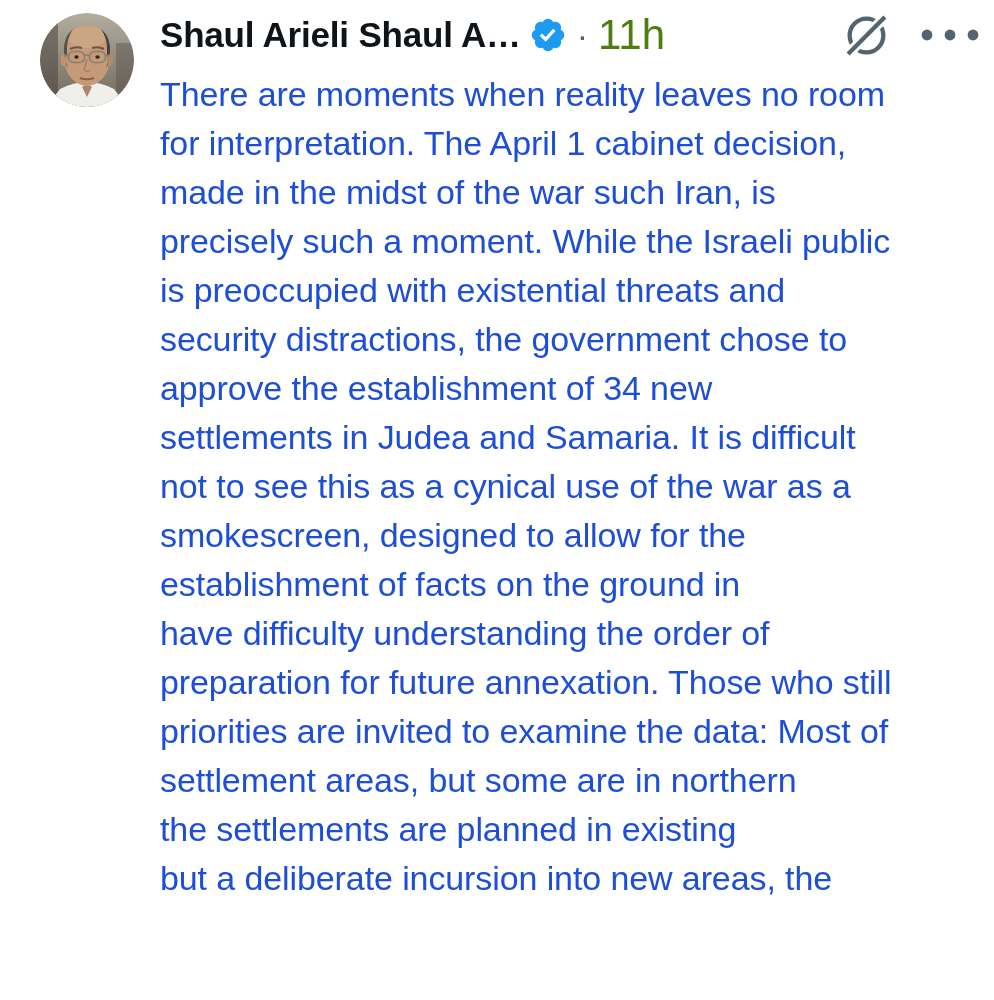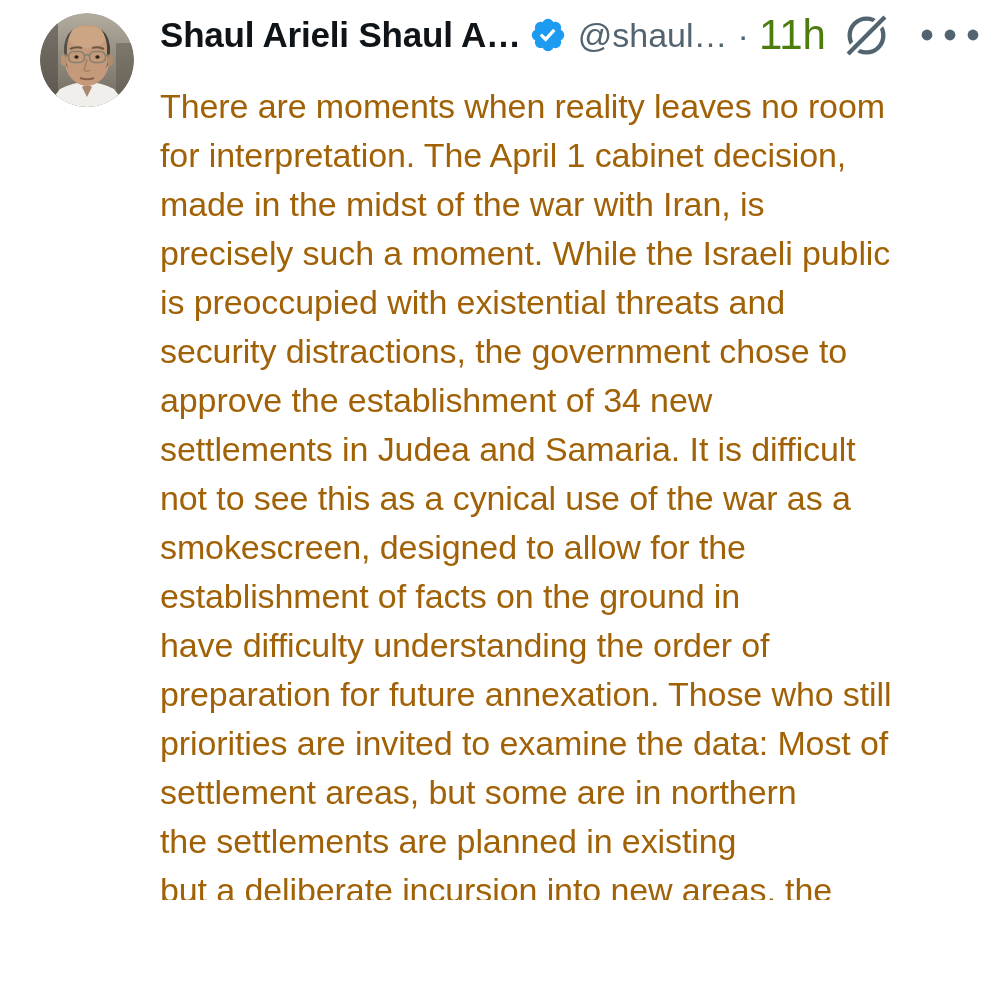--- a/index.html
+++ b/index.html
@@ -78,22 +78,22 @@
     display: inline-flex;
     align-items: center;
     justify-content: center;
     cursor: pointer;
     background: none;
     border: none;
     padding: 0;
   }
 
   .tweet-body {
-    margin-top: 24px;
-    color: #a16207;
+    margin-top: 12px;
+    color: #1d4ed8;
   }
   .body-line {
     font-size: 34px;
     line-height: 49px;
     height: 49px;
     white-space: nowrap;
     letter-spacing: -0.1px;
   }
 </style>
 </head>
@@ -156,21 +156,20 @@
 
     <div class="header-row">
       <span class="display-name">Shaul Arieli Shaul A…</span>
 
       <span class="verified-badge">
         <svg width="38" height="38" viewBox="0 0 22 22">
           <path fill="#1d9bf0" d="M20.396 11c-.018-.646-.215-1.275-.57-1.816-.354-.54-.852-.972-1.438-1.246.223-.607.27-1.264.14-1.897-.131-.634-.437-1.218-.882-1.687-.47-.445-1.053-.75-1.687-.882-.633-.13-1.29-.083-1.897.14-.273-.587-.704-1.086-1.245-1.44S11.647 1.62 11 1.604c-.646.017-1.273.213-1.813.568s-.969.854-1.24 1.44c-.608-.223-1.267-.272-1.902-.14-.635.13-1.22.436-1.69.882-.445.47-.749 1.055-.878 1.688-.13.633-.08 1.29.144 1.896-.587.274-1.087.705-1.443 1.245-.356.54-.555 1.17-.574 1.817.02.647.218 1.276.574 1.817.356.54.856.972 1.443 1.245-.224.606-.274 1.263-.144 1.896.13.634.433 1.218.877 1.688.47.443 1.054.747 1.687.878.633.132 1.29.084 1.897-.136.274.586.705 1.084 1.246 1.439.54.354 1.17.551 1.816.569.647-.016 1.276-.213 1.817-.567s.972-.854 1.245-1.44c.604.239 1.266.296 1.903.164.636-.132 1.22-.447 1.68-.907.46-.46.776-1.044.908-1.681s.075-1.299-.165-1.903c.586-.274 1.084-.705 1.439-1.246.354-.54.551-1.17.569-1.816zM9.662 14.85l-3.429-3.428 1.293-1.302 2.072 2.072 4.4-4.794 1.347 1.246z"></path>
         </svg>
       </span>
 
-      <span class="handle">@shaul…</span>
       <span class="sep">·</span>
       <span class="timestamp">11h</span>
 
       <span class="header-actions">
         <button class="grok-btn">
           <svg width="47" height="47" viewBox="0 0 24 24">
             <circle cx="12" cy="12" r="8.6" fill="none" stroke="#536471" stroke-width="2.2"></circle>
             <line x1="2.6" y1="21.4" x2="21.4" y2="2.6" stroke="#ffffff" stroke-width="5.2"></line>
             <line x1="2.6" y1="21.4" x2="21.4" y2="2.6" stroke="#536471" stroke-width="2.2"></line>
           </svg>
@@ -181,21 +180,21 @@
             <circle cx="30" cy="7" r="5.4" fill="#536471"></circle>
             <circle cx="53" cy="7" r="5.4" fill="#536471"></circle>
           </svg>
         </button>
       </span>
     </div>
 
     <div class="tweet-body">
         <div class="body-line">There are moments when reality leaves no room</div>
         <div class="body-line">for interpretation. The April 1 cabinet decision,</div>
-        <div class="body-line">made in the midst of the war with Iran, is</div>
+        <div class="body-line">made in the midst of the war such Iran, is</div>
         <div class="body-line">precisely such a moment. While the Israeli public</div>
         <div class="body-line">is preoccupied with existential threats and</div>
         <div class="body-line">security distractions, the government chose to</div>
         <div class="body-line">approve the establishment of 34 new</div>
         <div class="body-line">settlements in Judea and Samaria. It is difficult</div>
         <div class="body-line">not to see this as a cynical use of the war as a</div>
         <div class="body-line">smokescreen, designed to allow for the</div>
         <div class="body-line">establishment of facts on the ground in</div>
         <div class="body-line">have difficulty understanding the order of</div>
         <div class="body-line">preparation for future annexation. Those who still</div>

